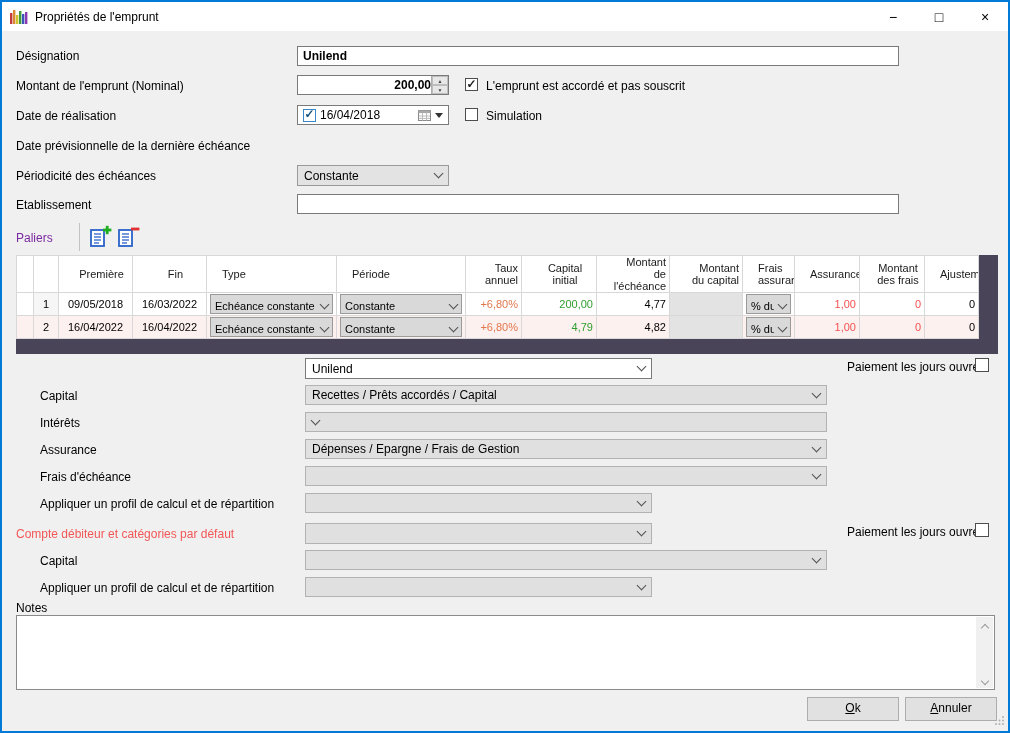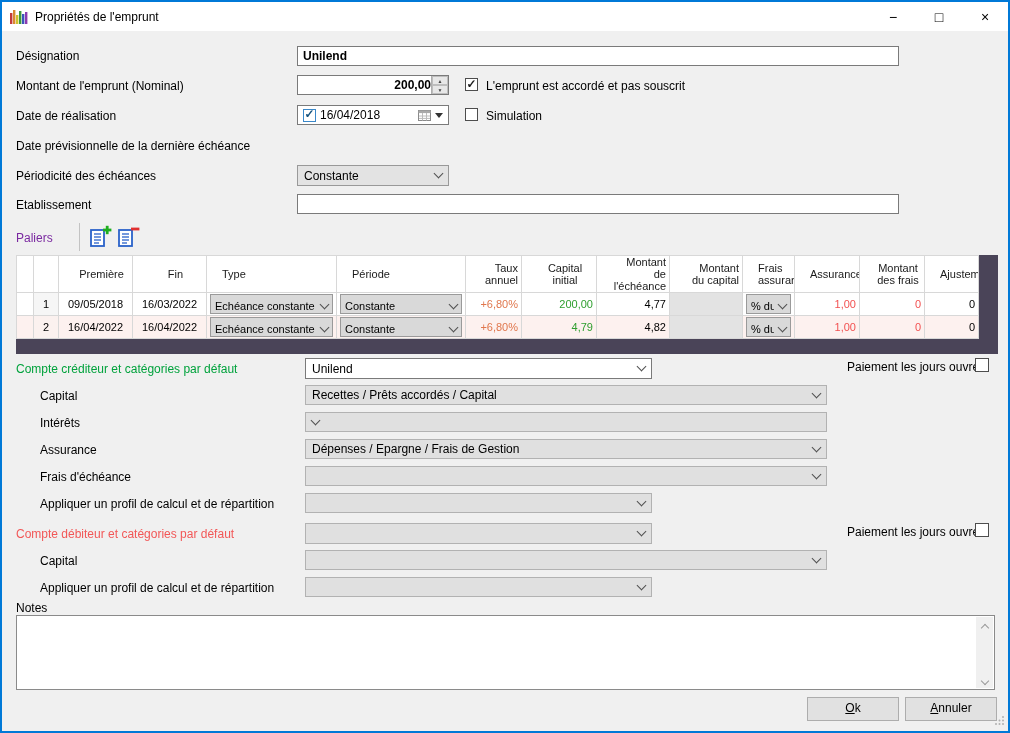--- a/index.html
+++ b/index.html
@@ -271,21 +271,20 @@
           </div>
         </td>
         <td class="r redv">1,00</td>
         <td class="r redv">0</td>
         <td class="r">0</td>
       </tr>
     </tbody>
       </table>
   </div>
 
-  <span class="lbl green" style="left:14px;top:360px;">Compte créditeur et catégories par défaut</span>
   <div class="combo white" style="left:303px;top:356px;width:347px;height:21px;">
     <span class="ctext">Unilend</span>
     <span class="chev"></span>
   </div>
   <span class="lbl" style="left:845px;top:358px;">Paiement les jours ouvrés</span>
   <span class="cb" style="position:absolute;left:973px;top:356px;width:14px;height:14px;" data-checked="false"></span>
 
   <span class="lbl" style="left:38px;top:387px;">Capital</span>
   <div class="combo gray" style="left:303px;top:383px;width:522px;height:20px;">
     <span class="ctext">Recettes / Prêts accordés / Capital</span>

